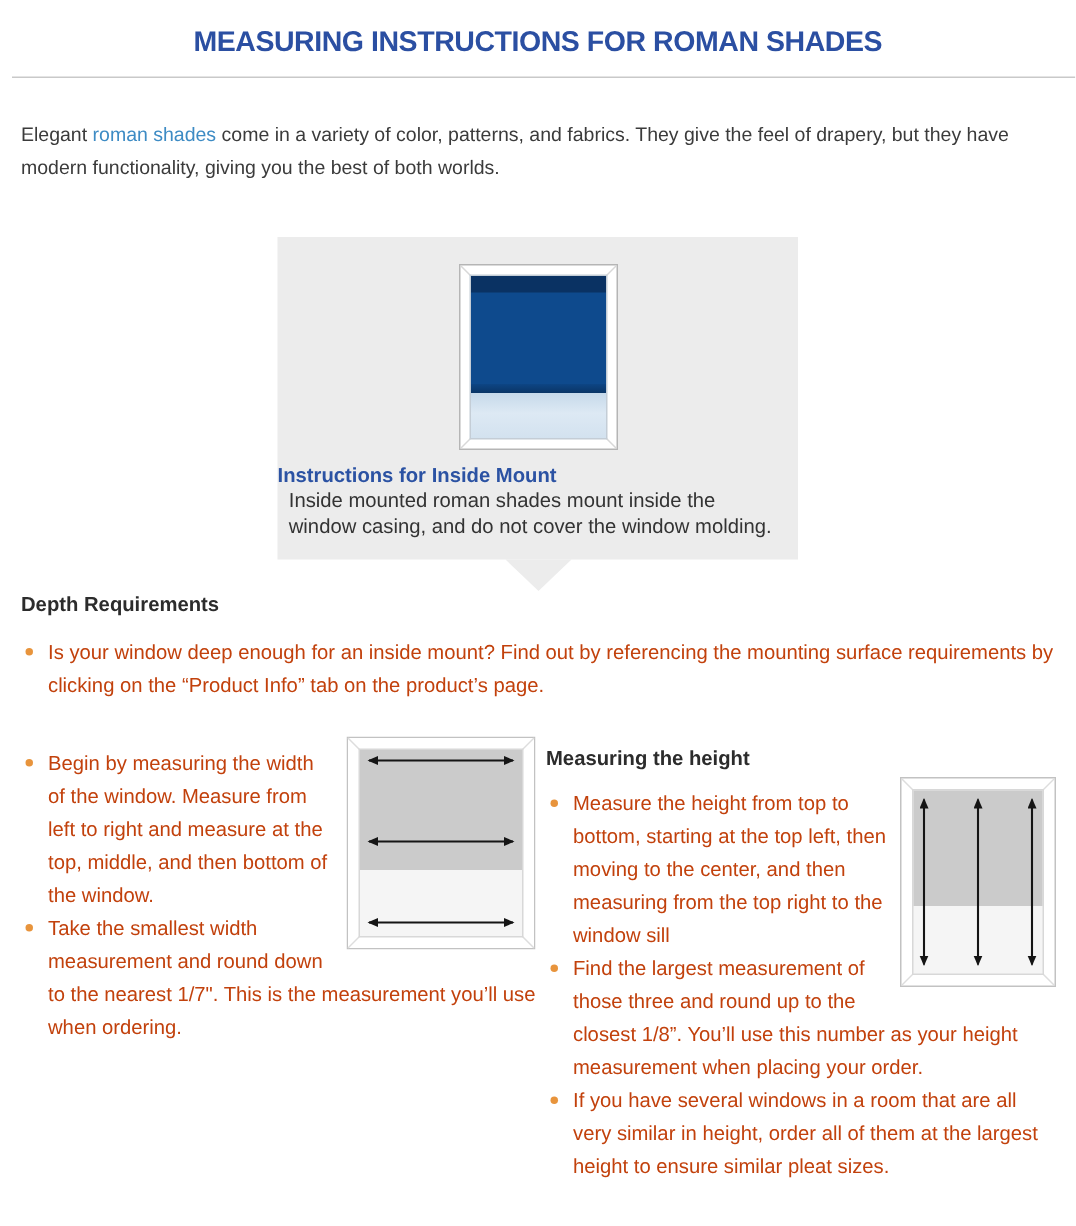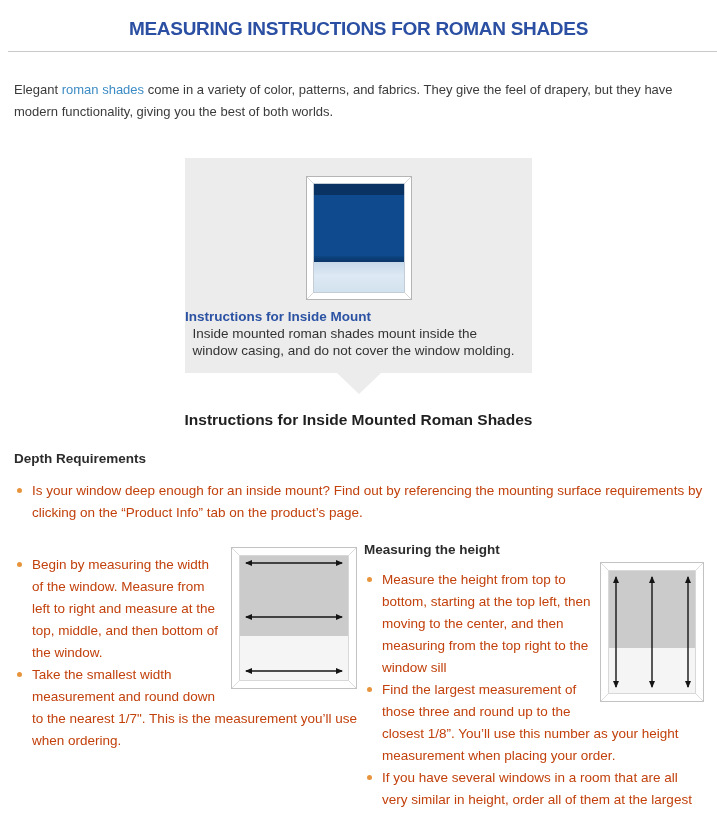--- a/index.html
+++ b/index.html
@@ -107,21 +107,21 @@
     width: 5px;
     height: 5px;
     border-radius: 50%;
     background: #e8943c;
   }
   .columns {
     display: flex;
     margin: 18px 0 0 14px;
   }
   .col-width  { width: 343px; }
-  .col-height { width: 340px; margin-left: 7px; }
+  .col-height { width: 340px; margin-left: 7px; margin-top: 12px; }
   .col-width ul.bullets, .col-height ul.bullets { margin-top: 12px; }
   .diagram-float {
     float: right;
     margin: 5px 0 8px 8px;
   }
 </style>
 </head>
 <body>
 
 <div class="page">
@@ -153,21 +153,20 @@
       <rect x="8" y="86" width="90" height="30" fill="url(#lb)"></rect>
       <rect x="8" y="8" width="90" height="78" fill="#0e4a8d"></rect>
       <rect x="8" y="8" width="90" height="11" fill="#0a3263"></rect>
       <rect x="8" y="80" width="90" height="6" fill="url(#sh)"></rect>
     </svg>
     <a class="callout-title" href="#">Instructions for Inside Mount</a>
     <div class="callout-desc">Inside mounted roman shades mount inside the window casing, and do not cover the window molding.</div>
     <div class="callout-pointer"></div>
   </div>
 
-  <h2 class="section-heading">Instructions for Inside Mounted Roman Shades</h2>
 
   <div class="depth-section">
     <h3 class="sub-heading">Depth Requirements</h3>
     <ul class="bullets">
       <li>Is your window deep enough for an inside mount? Find out by referencing the mounting surface requirements by clicking on the “Product Info” tab on the product’s page.</li>
     </ul>
   </div>
 
   <div class="columns">
 

